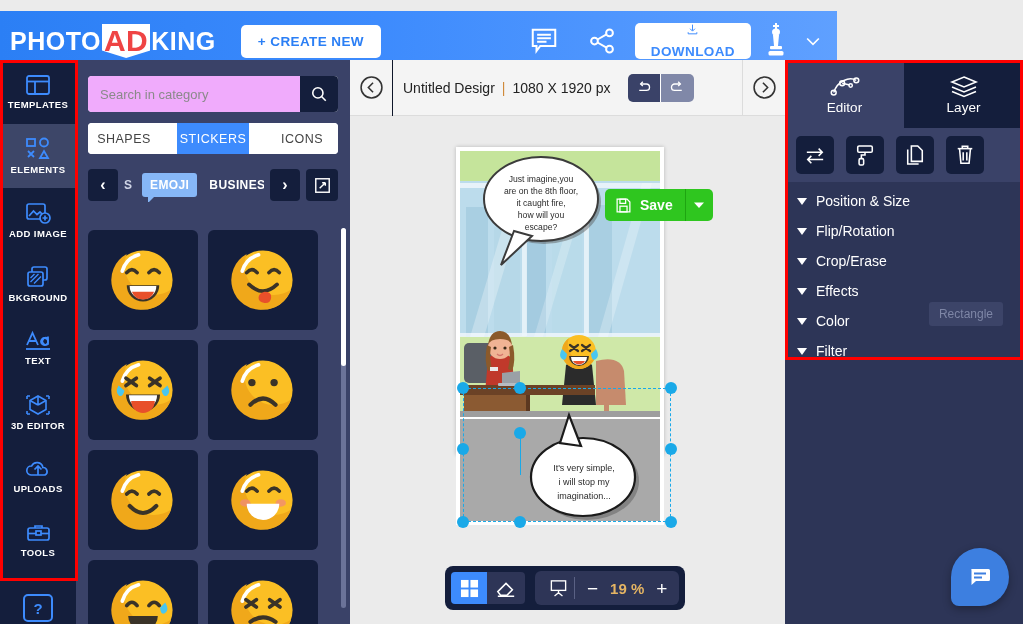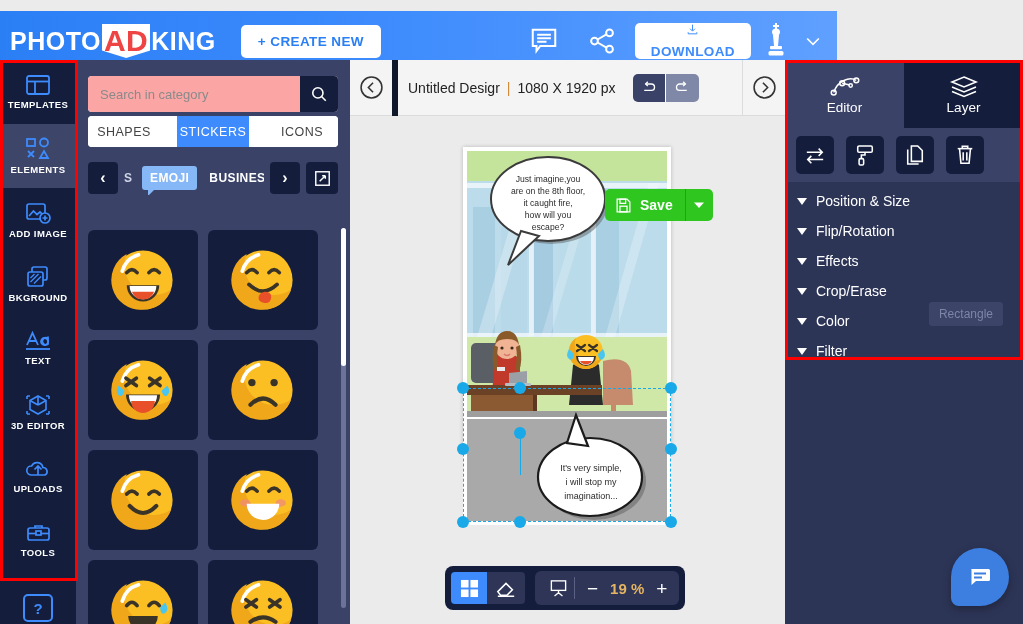--- a/index.html
+++ b/index.html
@@ -81,30 +81,30 @@
   #panel {
     position: absolute; top: 60px; left: 76px; width: 274px; height: 564px;
     background: #3a4268;
   }
   #search-row {
     margin: 16px 12px 0 12px; height: 36px; display: flex;
     border-radius: 4px; overflow: hidden; background: #fff;
   }
   #search-input {
     flex: 1; border: none; outline: none; padding: 0 12px;
-    font-size: 13px; color: #555; background: #fca5a5;
+    font-size: 13px; color: #555; background: #f0abfc;
     font-family: "Liberation Sans", sans-serif;
   }
   #search-input::placeholder { color: #8a8a8a; }
   #search-btn {
     width: 38px; background: #141e3c; border: none; cursor: pointer;
     display: flex; align-items: center; justify-content: center;
   }
   #type-tabs {
-    margin: 4px 12px 0 12px; height: 31px; display: flex;
+    margin: 11px 12px 0 12px; height: 31px; display: flex;
     border-radius: 4px; overflow: hidden; background: #fff; gap: 17px;
   }
   .type-tab {
     flex: 1; display: flex; align-items: center; justify-content: center;
     font-size: 12.5px; color: #444; cursor: pointer; background: #fff;
     letter-spacing: .5px; border: none; font-family: "Liberation Sans", sans-serif;
   }
   .type-tab.active { background: #3d8bfd; color: #fff; }
 
   #cat-row {
@@ -171,21 +171,21 @@
     height: 56px; background: #f4f4f4; display: flex; align-items: center;
     border-bottom: 1px solid #dcdcdc;
   }
   .circ-btn {
     width: 42px; display: flex; align-items: center; justify-content: center;
     cursor: pointer; background: none; border: none;
   }
   #title-block {
     flex: 1; display: flex; align-items: center; gap: 7px;
     font-size: 14px; color: #222; padding-left: 10px;
-    border-left: 6px solid #0f172a; border-right: 1px solid #dcdcdc;
+    border-left: 1px solid #0f172a; border-right: 1px solid #dcdcdc;
     height: 56px; overflow: hidden;
   }
   #doc-title { max-width: 100px; overflow: hidden; white-space: nowrap; }
   #dim-sep { color: #d08a3a; }
   #undo-redo {
     display: flex; margin: 0 10px; border-radius: 5px; overflow: hidden;
   }
   #undo-btn { width: 33px; height: 28px; background: #3a4268; border: none;
     display: flex; align-items: center; justify-content: center; cursor: pointer;
     border-right: 1px solid #fff; }
@@ -202,21 +202,21 @@
     font-size: 14px; font-weight: bold; cursor: pointer;
     font-family: "Liberation Sans", sans-serif;
   }
   #save-caret {
     background: #2fc61f; border: none; border-left: 1px solid #1ea511;
     width: 28px; display: flex; align-items: center; justify-content: center;
     cursor: pointer;
   }
 
   #artboard {
-    position: absolute; left: 113px; top: 87px; width: 208px; height: 308px;
+    position: absolute; left: 106px; top: 87px; width: 208px; height: 308px;
     background: #fff; box-shadow: 0 0 4px rgba(0,0,0,.22);
   }
   #art-svg { display: block; width: 208px; height: 378px; }
 
   .sel-dashed {
     position: absolute; left: 113px; top: 328px; width: 208px; height: 134px;
     border: 1px dashed #1aa9e8; pointer-events: none;
   }
   .handle {
     position: absolute; width: 12px; height: 12px; border-radius: 50%;
@@ -807,25 +807,25 @@
       <div class="acc-row">
         <span class="acc-caret"></span>
         <span>Position &amp; Size</span>
       </div>
       <div class="acc-row">
         <span class="acc-caret"></span>
         <span>Flip/Rotation</span>
       </div>
       <div class="acc-row">
         <span class="acc-caret"></span>
-        <span>Effects</span>
+        <span>Crop/Erase</span>
       </div>
       <div class="acc-row">
         <span class="acc-caret"></span>
-        <span>Crop/Erase</span>
+        <span>Effects</span>
       </div>
       <div class="acc-row">
         <span class="acc-caret"></span>
         <span>Color</span>
       </div>
       <div class="acc-row">
         <span class="acc-caret"></span>
         <span>Filter</span>
       </div>
       <div id="shape-badge">Rectangle</div>

